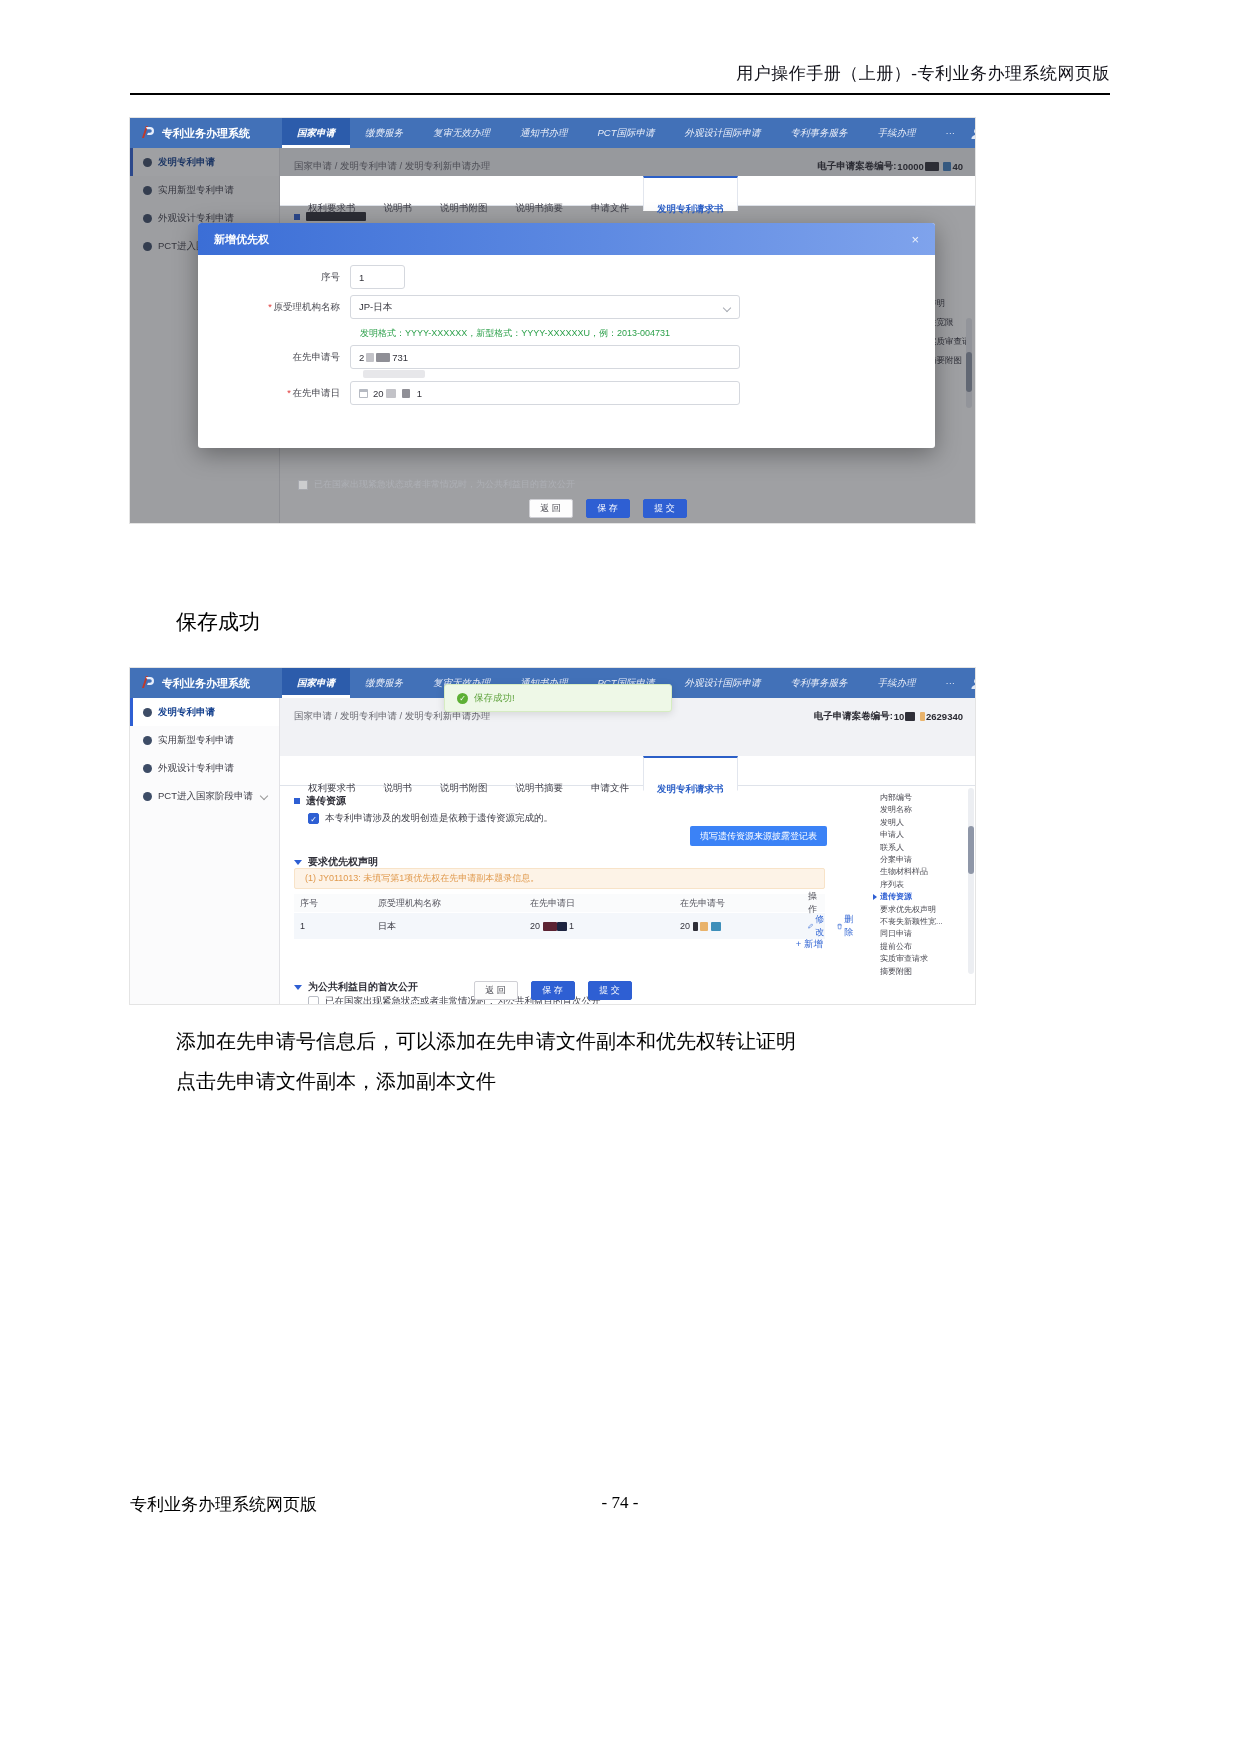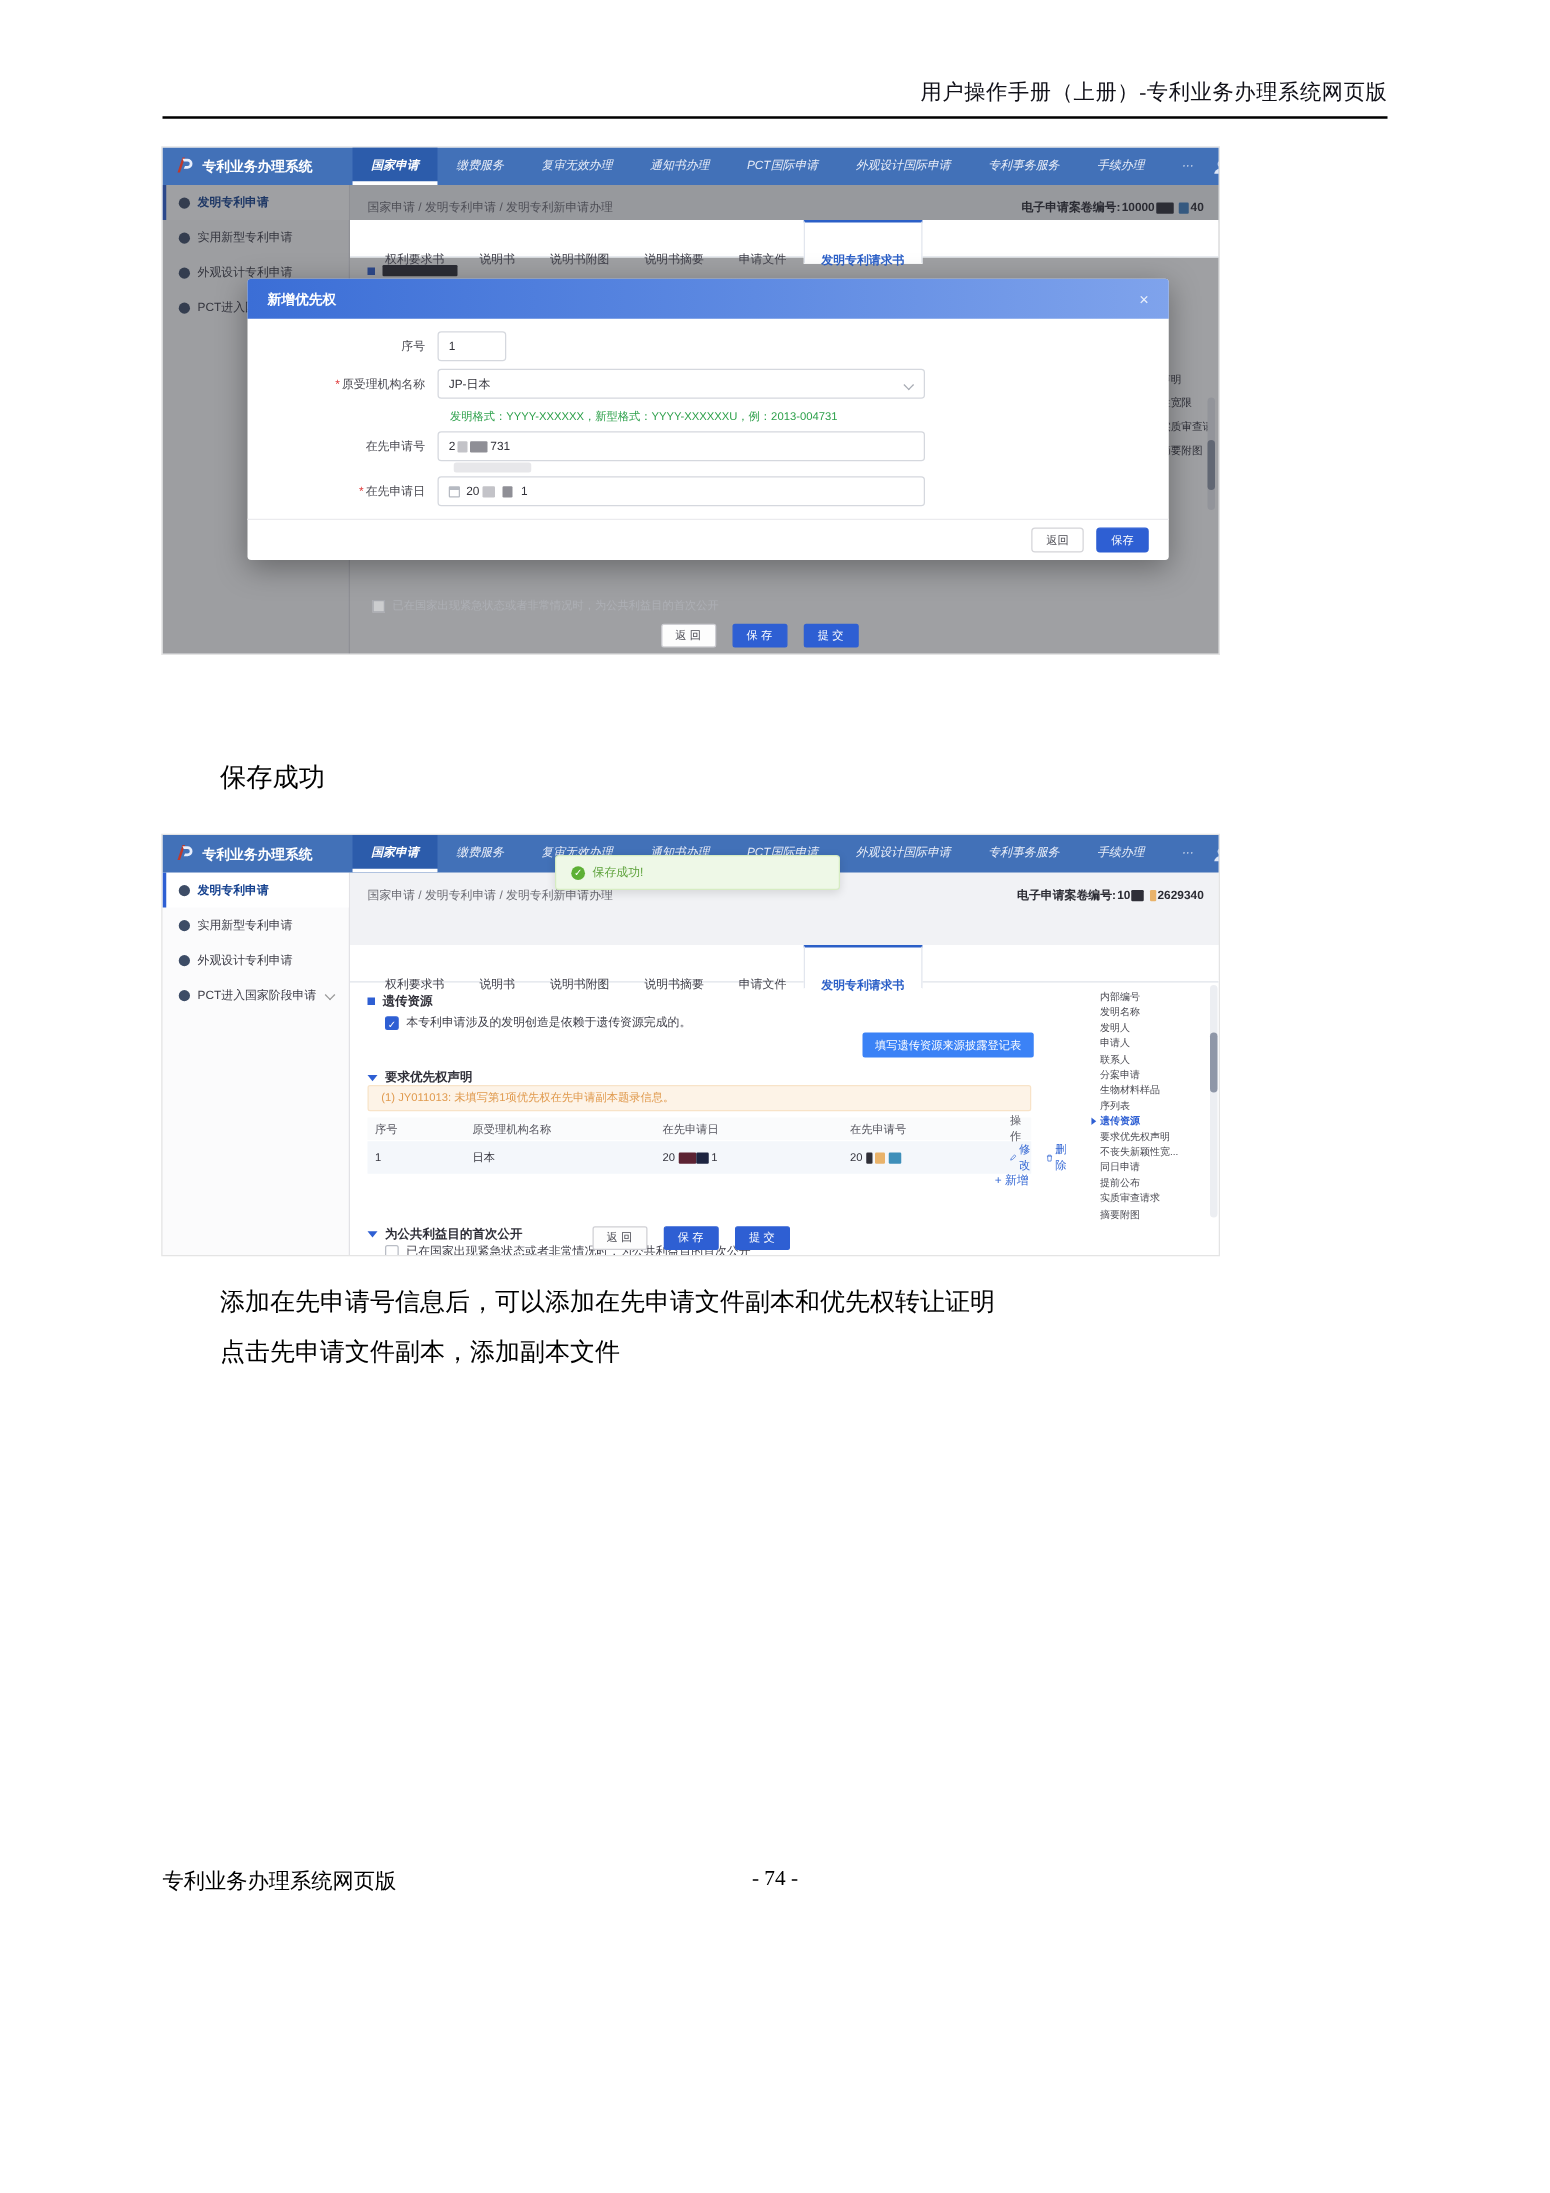--- a/index.html
+++ b/index.html
@@ -281,24 +281,20 @@
       </div>
       <div class="under-smudge"></div>
       <div class="frow row-date">
         <label><i class="star">*</i><span>在先申请日</span></label>
         <span class="input w390">
           <span class="cal-icon"></span>
           <span>20</span>
           <span class="rd w10 lt"></span>&nbsp;<span class="rd w8 md"></span>&nbsp;
           <span>1</span>
         </span>
-      </div>
-      <div class="modal-foot">
-        <span class="mbtn ghost">返回</span>
-        <span class="mbtn primary">保存</span>
       </div>
     </div>
   </div>
 </section>
 
 <section class="shot" id="shot2">
   <header class="navbar">
     <div class="brand">
       <span class="logo-mark">
         <svg viewBox="0 0 16 16" width="16" height="16">

